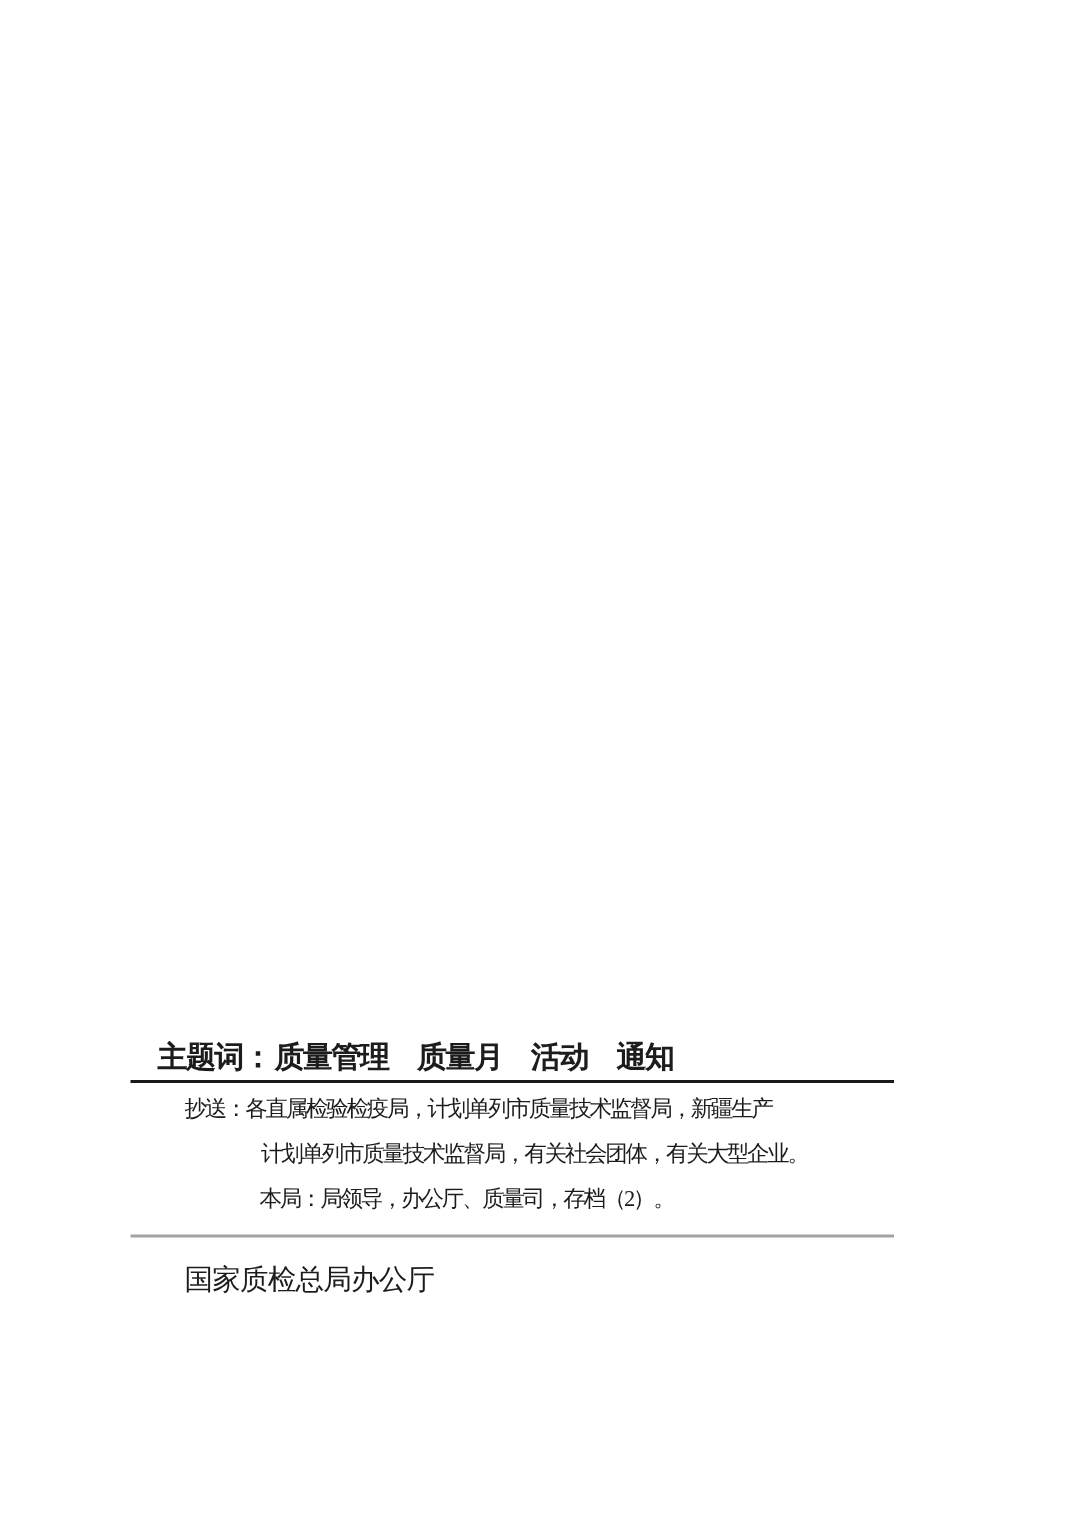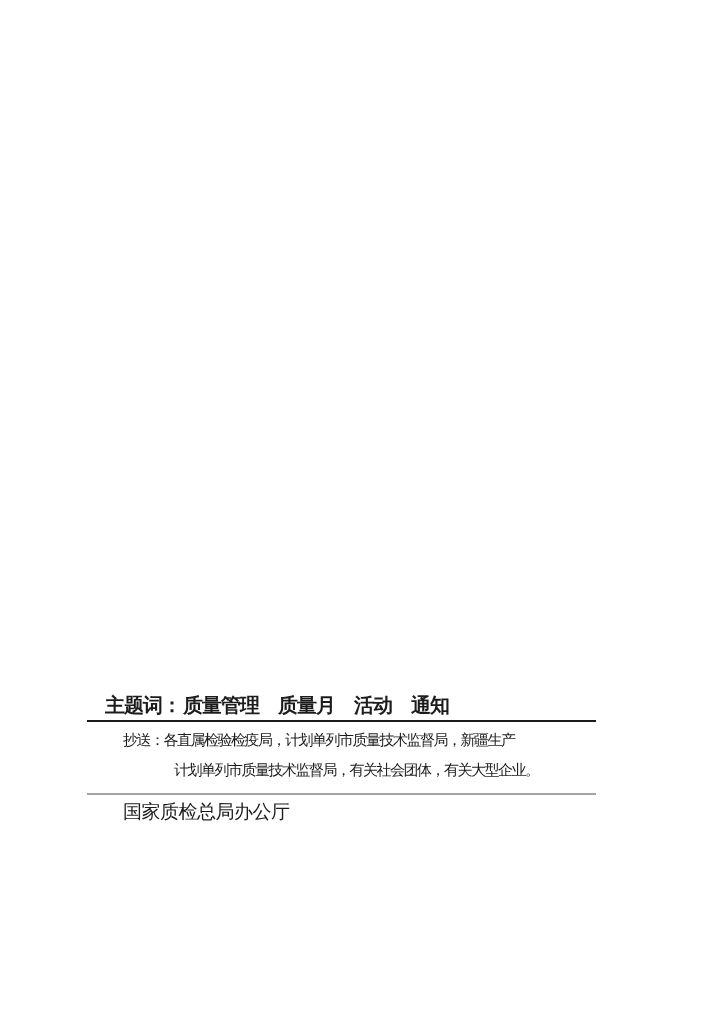--- a/index.html
+++ b/index.html
@@ -52,21 +52,21 @@
   .cc-line3 { padding-left: 86px; }
   
   .issue-row {
     display: flex;
     justify-content: space-between;
     align-items: center;
     font-size: 19px;
     letter-spacing: -0.5px;
     height: 33px;
     line-height: 33px;
-    padding: 0 14px 0 36px;
+    padding: 12px 14px 0 36px;
     white-space: nowrap;
   }
   
   .credits-row {
     display: flex;
     justify-content: space-between;
     align-items: center;
     font-size: 19px;
     letter-spacing: -0.5px;
     height: 26px;
@@ -82,20 +82,21 @@
 <div class="page">
   <div class="doc-footer">
 
     <div class="subject-row">
       <span class="subject-label">主题词：</span><span class="subject-keywords">质量管理　质量月　活动　通知</span>
     </div>
 
     <div class="cc-section">
       <div class="cc-line cc-line1">抄送：各直属检验检疫局，计划单列市质量技术监督局，新疆生产</div>
       <div class="cc-line cc-line2">计划单列市质量技术监督局，有关社会团体，有关大型企业。</div>
+      <div class="cc-line cc-line3">本局：局领导，办公厅、质量司，存档（2）。</div>
     </div>
 
     <div class="issue-row">
       <span>国家质检总局办公厅</span>
     </div>
 
 
   </div>
 </div>
 

